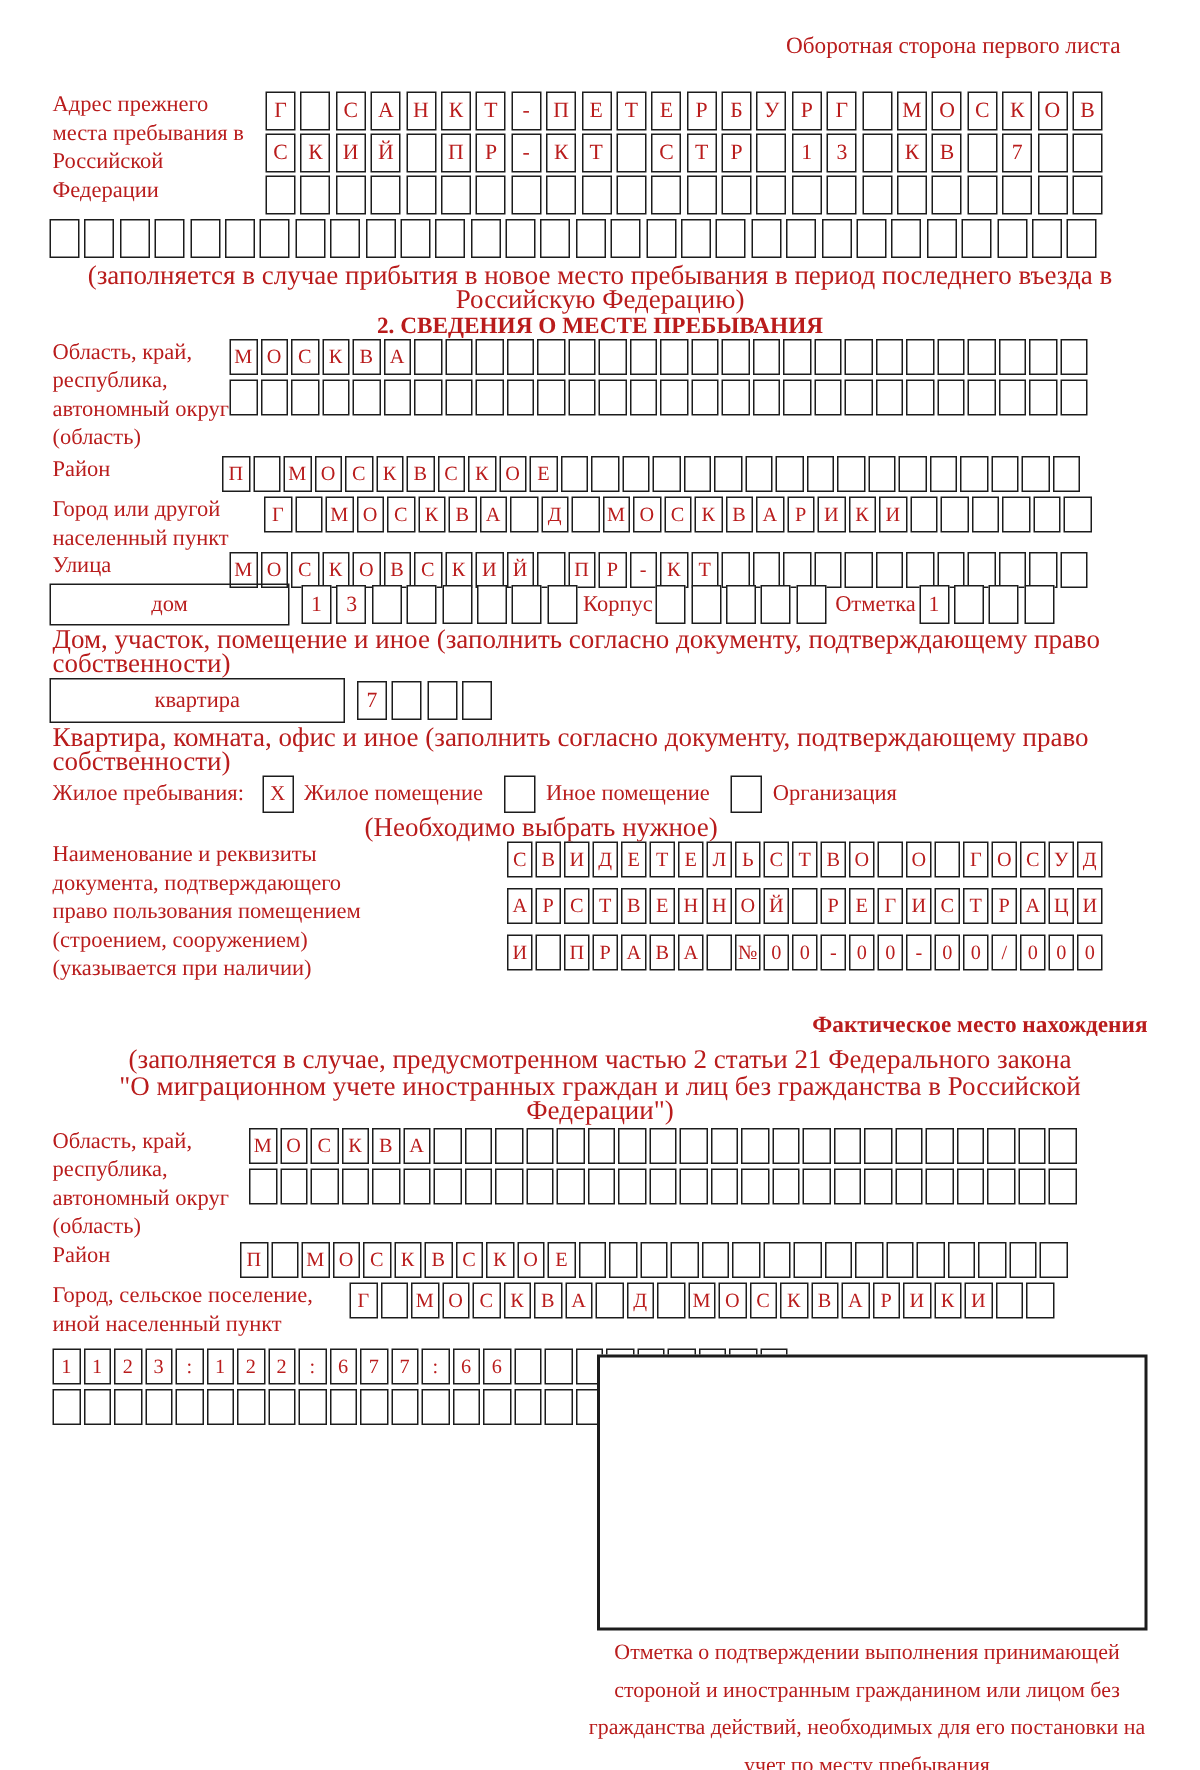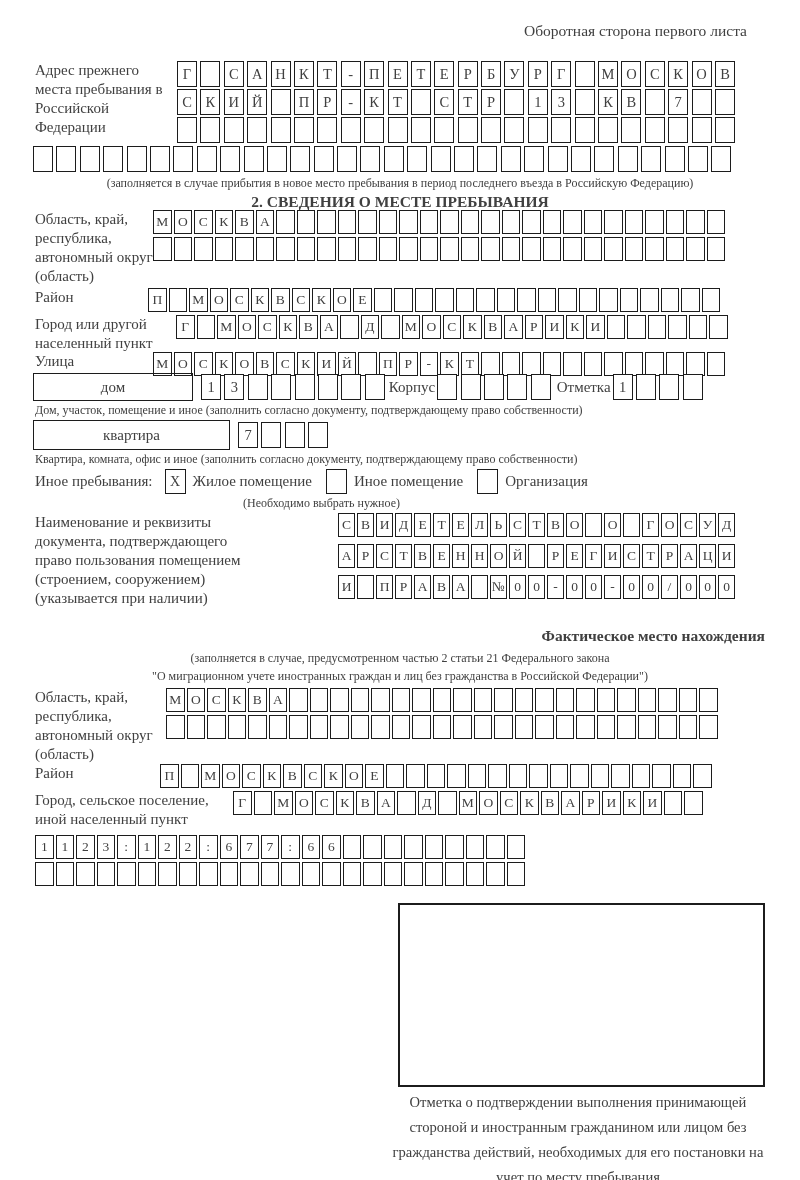--- a/index.html
+++ b/index.html
@@ -1,33 +1,33 @@
 <!DOCTYPE html>
 <html><head>
 <meta charset="utf-8">
 <style>
   html,body{margin:0;padding:0;background:#fff;}
   .page{
     position:relative;width:800px;height:1180px;background:#fff;
     box-sizing:border-box;padding:22px 35px 0 35px;
-    font-family:"Liberation Serif","DejaVu Serif",serif;color:#404040;
+    font-family:"Liberation Serif","DejaVu Serif",serif;color:#b91c1c;
     overflow:hidden;
   }
   .hdr{font-size:15.5px;text-align:right;padding-right:18px;}
   .frow{display:flex;align-items:flex-start;}
   .flabel{flex:none;font-size:15px;line-height:19px;box-sizing:border-box;}
   .rowcol{display:flex;flex-direction:column;gap:3px;flex:none;}
   .cells{display:flex;flex:none;gap:2px;}
   .cells.lg{gap:3.4px;}
   .cell{flex:none;width:16.5px;height:22px;border:1.5px solid #1c1c1c;
     display:flex;align-items:center;justify-content:center;
     font-size:13.5px;line-height:1;background:#fff;}
   .lg .cell{width:18px;height:24px;font-size:14.5px;}
   .doc-cells .cell{width:15px;}
-  .note{font-size:12px;line-height:16px;}
+  .note{font-size:18px;line-height:16px;}
   .center{text-align:center;}
   .title2{font-weight:bold;font-size:15.5px;text-align:center;margin-top:2px;}
   .fact-title{font-weight:bold;font-size:15.5px;text-align:right;margin-top:19px;}
   .labelbox{flex:none;border:1.5px solid #1c1c1c;display:flex;
     align-items:center;justify-content:center;font-size:15px;box-sizing:border-box;}
   .inline-label{flex:none;font-size:15px;line-height:27px;}
   .checkbox{flex:none;width:19px;height:23px;border:1.5px solid #1c1c1c;
     display:flex;align-items:center;justify-content:center;font-size:14px;}
   .opt{flex:none;font-size:15px;}
   
@@ -404,21 +404,21 @@
     <div class="cells lg">
         <span class="cell">7</span>
         <span class="cell"></span>
         <span class="cell"></span>
         <span class="cell"></span>
       </div>
   </div>
   <div class="note note-inline">Квартира, комната, офис и иное (заполнить согласно документу, подтверждающему право собственности)</div>
 
   <div class="frow r-stay">
-    <span class="stay-label">Иное пребывания:</span>
+    <span class="stay-label">Жилое пребывания:</span>
     <span class="checkbox">X</span>
     <span class="opt">Жилое помещение</span>
     <span class="checkbox"></span>
     <span class="opt">Иное помещение</span>
     <span class="checkbox"></span>
     <span class="opt">Организация</span>
   </div>
   <div class="note note-choose">(Необходимо выбрать нужное)</div>
 
   <div class="frow r-doc">

